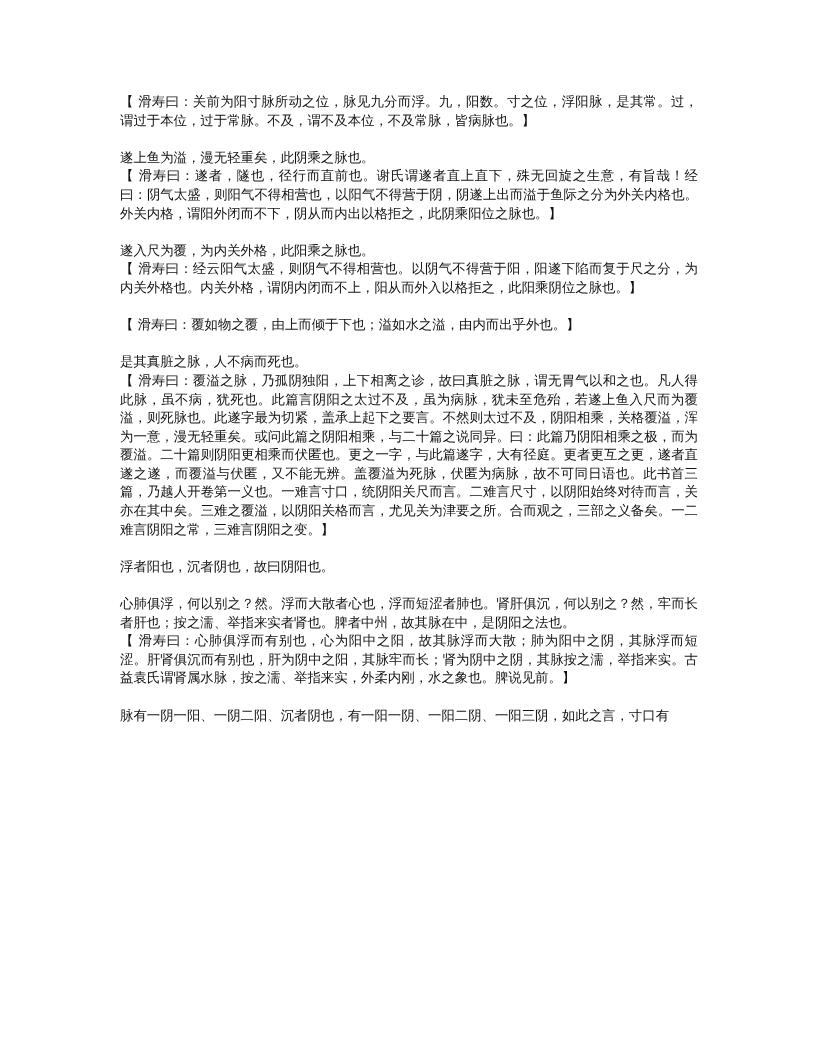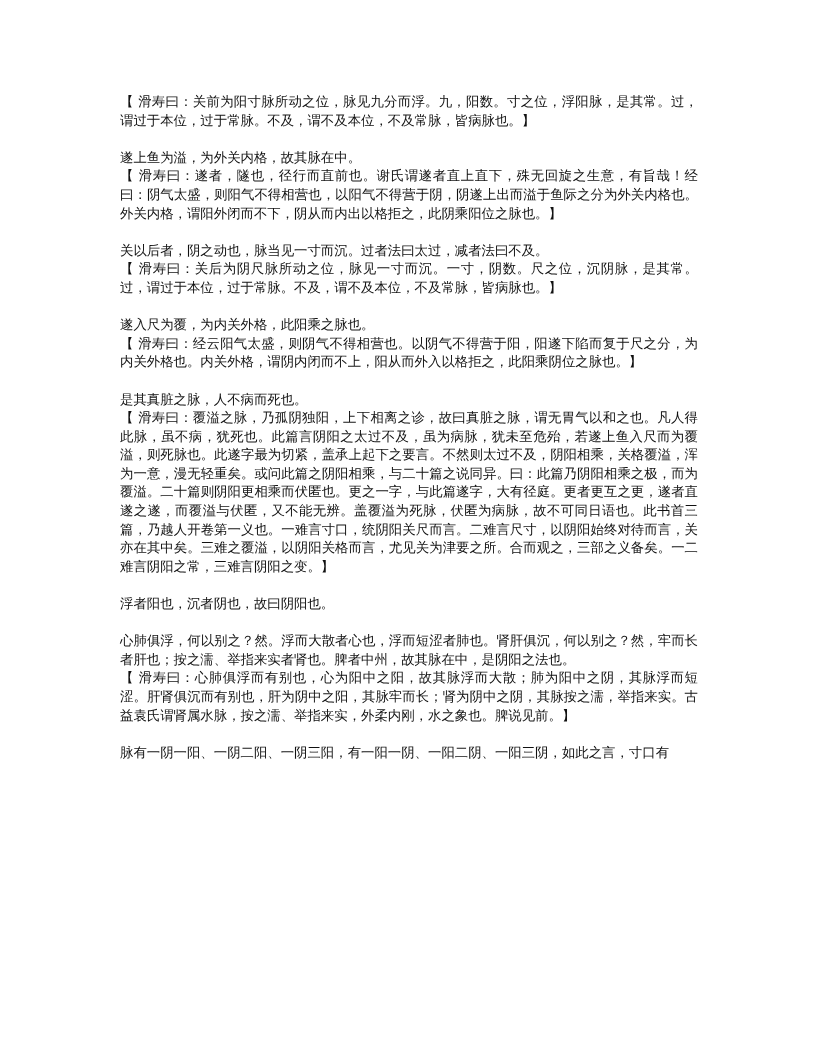--- a/index.html
+++ b/index.html
@@ -20,40 +20,37 @@
   .line { display: block; margin: 0; }
 </style>
 </head>
 <body>
 
 <div class="page">
   <div class="para">
     <span class="line">【 滑寿曰：关前为阳寸脉所动之位，脉见九分而浮。九，阳数。寸之位，浮阳脉，是其常。过，谓过于本位，过于常脉。不及，谓不及本位，不及常脉，皆病脉也。】</span>
   </div>
   <div class="para">
-    <span class="line">遂上鱼为溢，为外关内格，故其脉在中。</span>
+    <span class="line">遂上鱼为溢，漫无轻重矣，此阴乘之脉也。</span>
     <span class="line">【 滑寿曰：遂者，隧也，径行而直前也。谢氏谓遂者直上直下，殊无回旋之生意，有旨哉！经曰：阴气太盛，则阳气不得相营也，以阳气不得营于阴，阴遂上出而溢于鱼际之分为外关内格也。外关内格，谓阳外闭而不下，阴从而内出以格拒之，此阴乘阳位之脉也。】</span>
-  </div>
-  <div class="para">
-    <span class="line">关以后者，阴之动也，脉当见一寸而沉。过者法曰太过，减者法曰不及。</span>
-    <span class="line">【 滑寿曰：关后为阴尺脉所动之位，脉见一寸而沉。一寸，阴数。尺之位，沉阴脉，是其常。过，谓过于本位，过于常脉。不及，谓不及本位，不及常脉，皆病脉也。】</span>
   </div>
   <div class="para">
     <span class="line">遂入尺为覆，为内关外格，此阳乘之脉也。</span>
     <span class="line">【 滑寿曰：经云阳气太盛，则阴气不得相营也。以阴气不得营于阳，阳遂下陷而复于尺之分，为内关外格也。内关外格，谓阴内闭而不上，阳从而外入以格拒之，此阳乘阴位之脉也。】</span>
   </div>
   <div class="para">
+    <span class="line">【 滑寿曰：覆如物之覆，由上而倾于下也；溢如水之溢，由内而出乎外也。】</span>
   </div>
   <div class="para">
     <span class="line">是其真脏之脉，人不病而死也。</span>
     <span class="line">【 滑寿曰：覆溢之脉，乃孤阴独阳，上下相离之诊，故曰真脏之脉，谓无胃气以和之也。凡人得此脉，虽不病，犹死也。此篇言阴阳之太过不及，虽为病脉，犹未至危殆，若遂上鱼入尺而为覆溢，则死脉也。此遂字最为切紧，盖承上起下之要言。不然则太过不及，阴阳相乘，关格覆溢，浑为一意，漫无轻重矣。或问此篇之阴阳相乘，与二十篇之说同异。曰：此篇乃阴阳相乘之极，而为覆溢。二十篇则阴阳更相乘而伏匿也。更之一字，与此篇遂字，大有径庭。更者更互之更，遂者直遂之遂，而覆溢与伏匿，又不能无辨。盖覆溢为死脉，伏匿为病脉，故不可同日语也。此书首三篇，乃越人开卷第一义也。一难言寸口，统阴阳关尺而言。二难言尺寸，以阴阳始终对待而言，关亦在其中矣。三难之覆溢，以阴阳关格而言，尤见关为津要之所。合而观之，三部之义备矣。一二难言阴阳之常，三难言阴阳之变。】</span>
   </div>
   <div class="para">
     <span class="line">浮者阳也，沉者阴也，故曰阴阳也。</span>
   </div>
   <div class="para">
     <span class="line">心肺俱浮，何以别之？然。浮而大散者心也，浮而短涩者肺也。肾肝俱沉，何以别之？然，牢而长者肝也；按之濡、举指来实者肾也。脾者中州，故其脉在中，是阴阳之法也。</span>
     <span class="line">【 滑寿曰：心肺俱浮而有别也，心为阳中之阳，故其脉浮而大散；肺为阳中之阴，其脉浮而短涩。肝肾俱沉而有别也，肝为阴中之阳，其脉牢而长；肾为阴中之阴，其脉按之濡，举指来实。古益袁氏谓肾属水脉，按之濡、举指来实，外柔内刚，水之象也。脾说见前。】</span>
   </div>
   <div class="para">
-    <span class="line">脉有一阴一阳、一阴二阳、一阴三阳，有一阳一阴、一阳二阴、一阳三阴，如此之言，寸口有</span>
+    <span class="line">脉有一阴一阳、一阴二阳、沉者阴也，有一阳一阴、一阳二阴、一阳三阴，如此之言，寸口有</span>
   </div>
 </div>
 
 </body></html>

